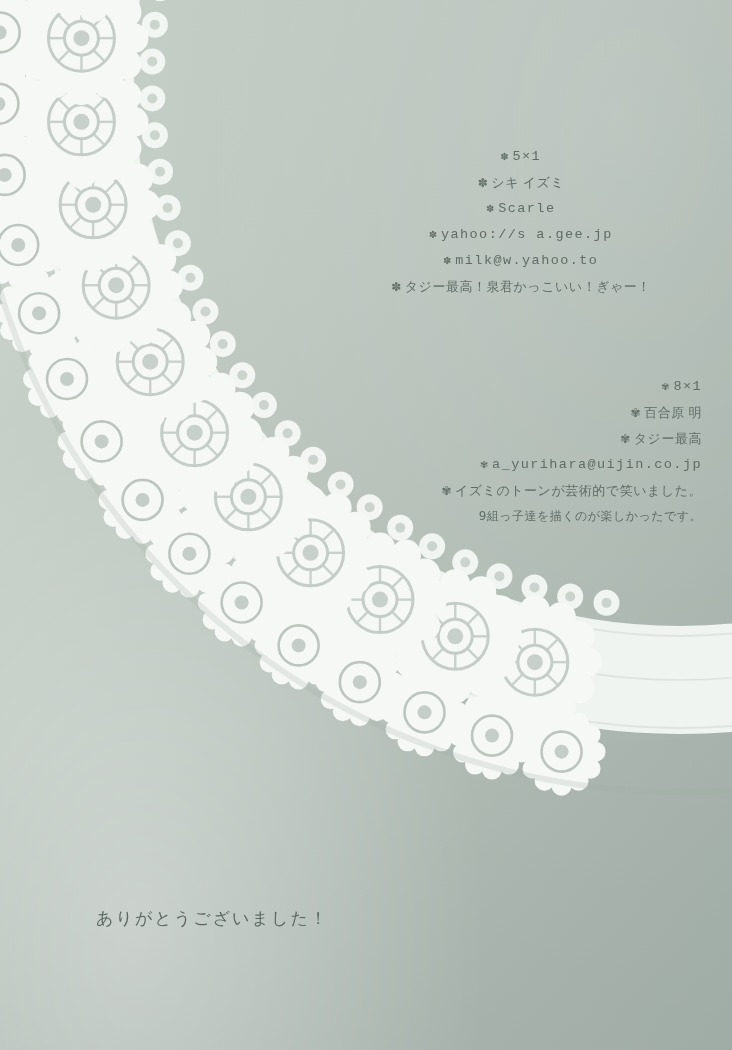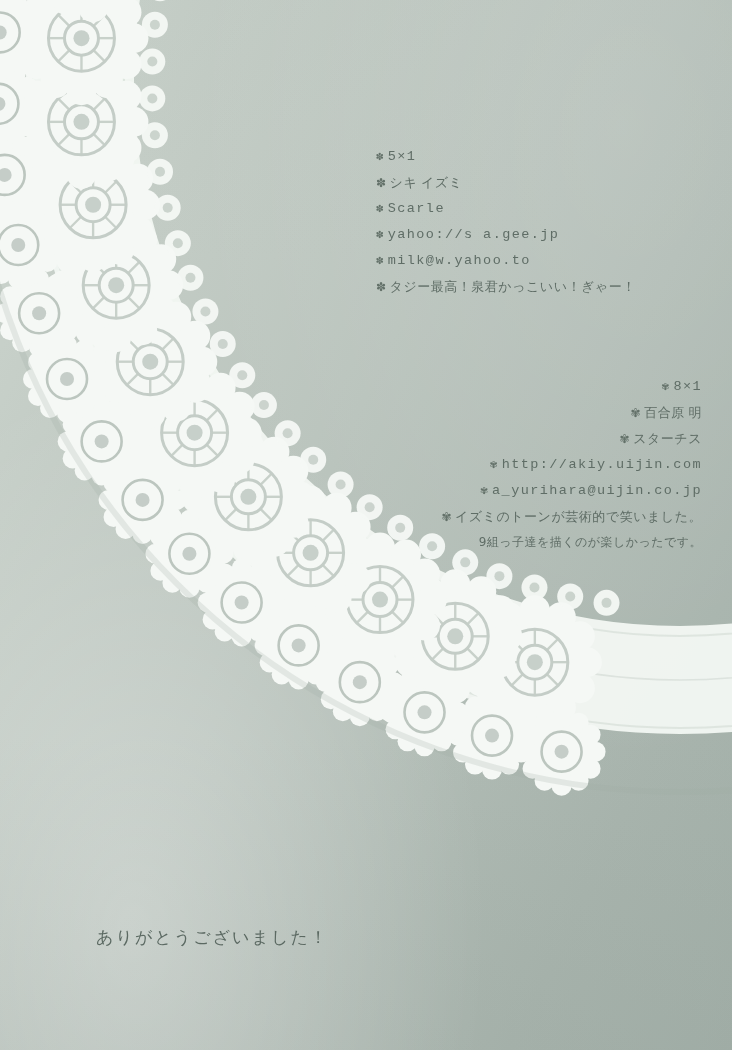--- a/index.html
+++ b/index.html
@@ -51,23 +51,24 @@
 
   
   .credits {
     position: absolute;
     color: #5d6b64;
     font-family: "Liberation Mono", monospace;
     letter-spacing: 0.09em;
   }
 
   #credit-block-1 {
-    left: 376px;
+    left: 356px;
     top: 144px;
     width: 330px;
+    text-align: center;
   }
   #credit-block-2 {
     left: 372px;
     top: 374px;
     width: 330px;
     text-align: right;
   }
 
   .credit-line {
     font-size: 13.5px;
@@ -88,21 +89,21 @@
   .credit-line.jp-indent {
     font-family: "DejaVu Sans", sans-serif;
     font-size: 12px;
     letter-spacing: 0.04em;
     padding-left: 16px;
   }
 
   #thanks-line {
     position: absolute;
     left: 96px;
-    top: 926px;
+    top: 907px;
     font-family: "DejaVu Sans", sans-serif;
     font-size: 17px;
     letter-spacing: 0.12em;
     color: #5b6962;
     white-space: nowrap;
   }
 </style>
 </head>
 <body>
 
@@ -322,24 +323,21 @@
   </div>
 
   <div class="credits" id="credit-block-2">
     <div class="credit-line">
       <span class="mark">✾</span><span>8×1</span>
     </div>
     <div class="credit-line jp">
       <span class="mark">✾</span><span>百合原 明</span>
     </div>
     <div class="credit-line jp">
-      <span class="mark">✾</span><span>スターチス</span>
-    </div>
-    <div class="credit-line">
-      <span class="mark">✾</span><span>http://akiy.uijin.com</span>
+      <span class="mark">✾</span><span>タジー最高</span>
     </div>
     <div class="credit-line">
       <span class="mark">✾</span><span>a_yurihara@uijin.co.jp</span>
     </div>
     <div class="credit-line jp">
       <span class="mark">✾</span><span>イズミのトーンが芸術的で笑いました。</span>
     </div>
     <div class="credit-line jp-indent">
       <span>9組っ子達を描くのが楽しかったです。</span>
     </div>

